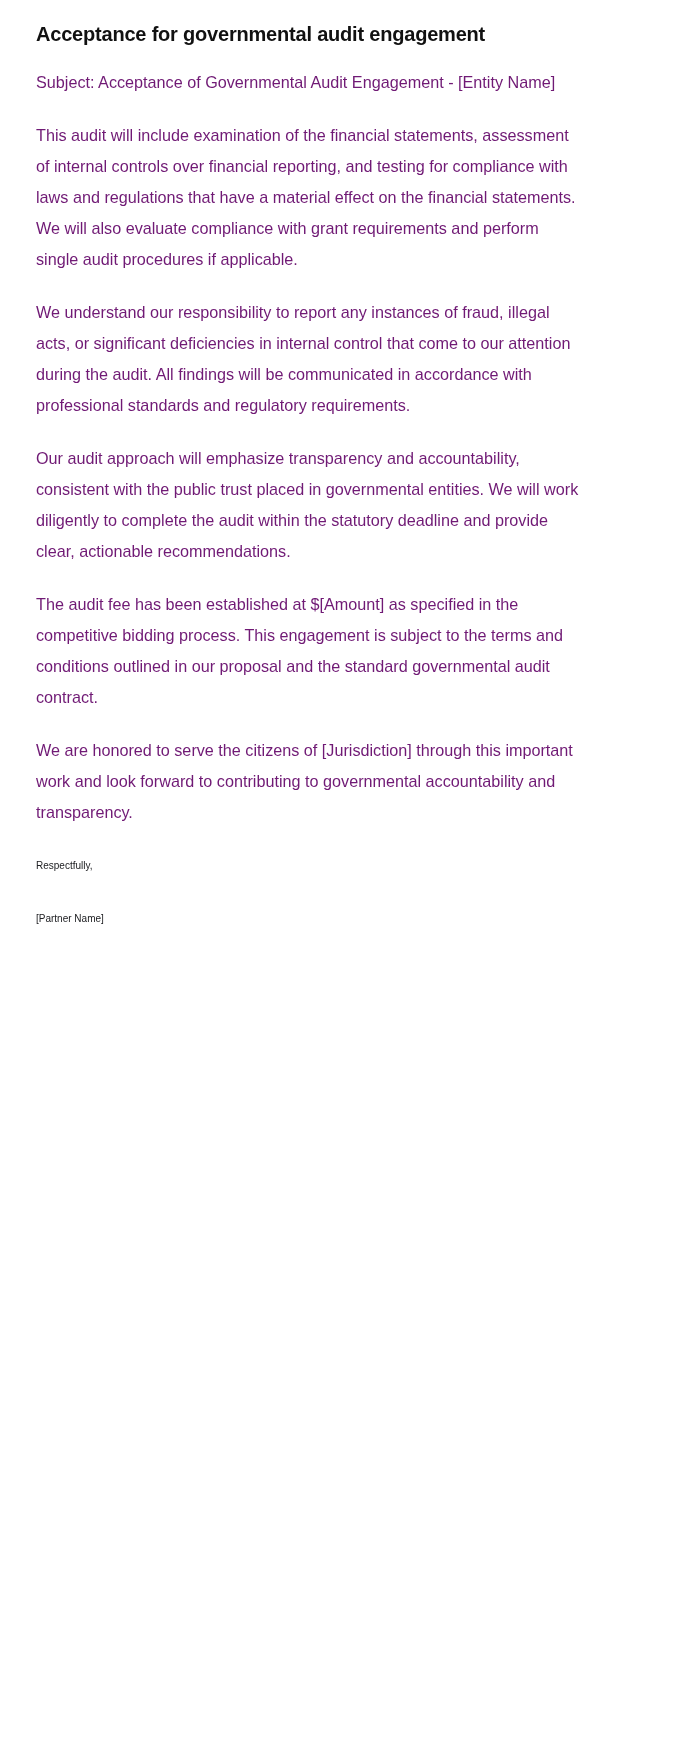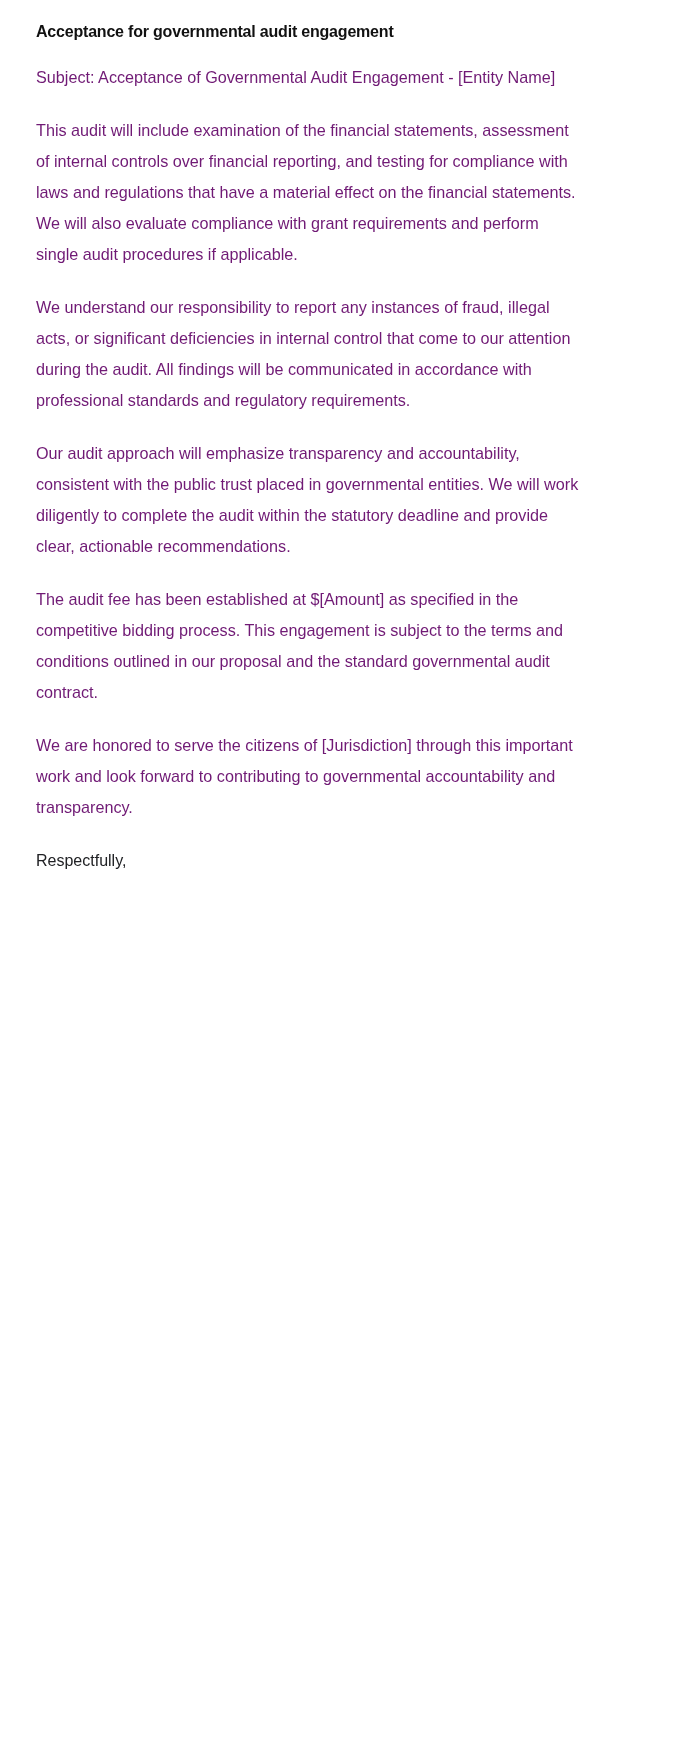--- a/index.html
+++ b/index.html
@@ -14,21 +14,21 @@
     font-family: "Liberation Sans", "DejaVu Sans", sans-serif;
     color: #1a1a1a;
     -webkit-font-smoothing: antialiased;
   }
   .page {
     box-sizing: border-box;
     width: 700px;
     padding: 22px 120px 20px 36px;
   }
   .doc-title {
-    font-size: 16px;
+    font-size: 20px;
     font-weight: bold;
     line-height: 1.25;
     letter-spacing: -0.2px;
     margin: 0 0 20px 0;
     color: #111111;
     white-space: nowrap;
   }
   .doc-body {
     display: block;
   }
@@ -37,21 +37,21 @@
     line-height: 31px;
     margin: 0 0 22px 0;
     color: #701a75;
     text-align: left;
     word-spacing: 0px;
   }
   .para:last-child {
     margin-bottom: 0;
   }
   .sig-line {
-    font-size: 16px;
+    font-size: 10px;
     line-height: 31px;
     margin: 0 0 22px 0;
     color: #202124;
   }
 </style>
 </head>
 <body>
 
 <div class="page">
 
@@ -69,17 +69,18 @@
     <p class="para">We understand our responsibility to report any instances of fraud, illegal acts, or significant deficiencies in internal control that come to our attention during the audit. All findings will be communicated in accordance with professional standards and regulatory requirements.</p>
 
     <p class="para">Our audit approach will emphasize transparency and accountability, consistent with the public trust placed in governmental entities. We will work diligently to complete the audit within the statutory deadline and provide clear, actionable recommendations.</p>
 
     <p class="para">The audit fee has been established at $[Amount] as specified in the competitive bidding process. This engagement is subject to the terms and conditions outlined in our proposal and the standard governmental audit contract.</p>
 
     <p class="para">We are honored to serve the citizens of [Jurisdiction] through this important work and look forward to contributing to governmental accountability and transparency.</p>
 
     <p class="sig-line">Respectfully,</p>
 
+    <p class="sig-line">[Partner Name]</p>
 
 
 
   </div>
 </div>
 
 </body></html>

